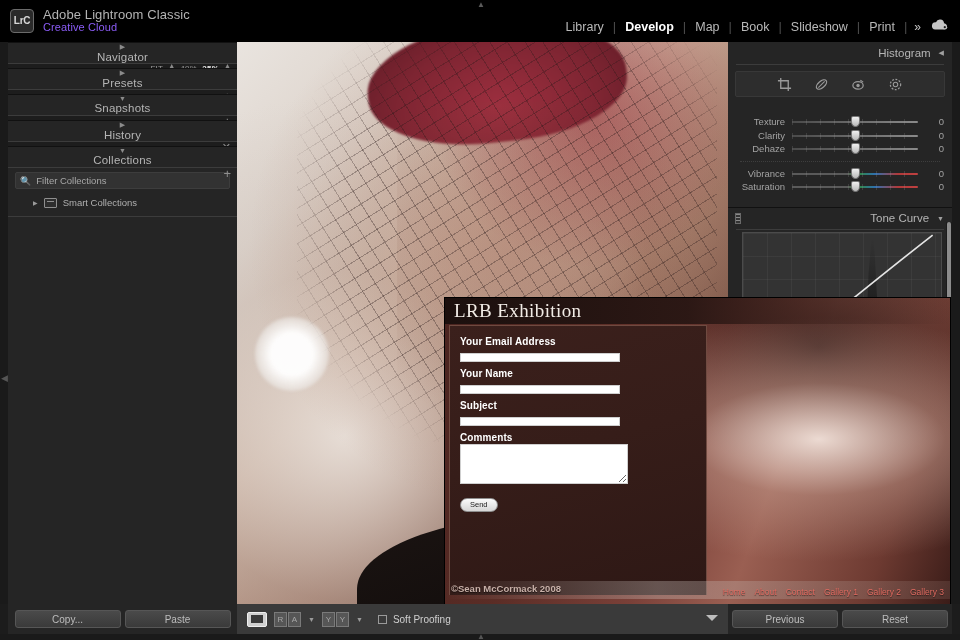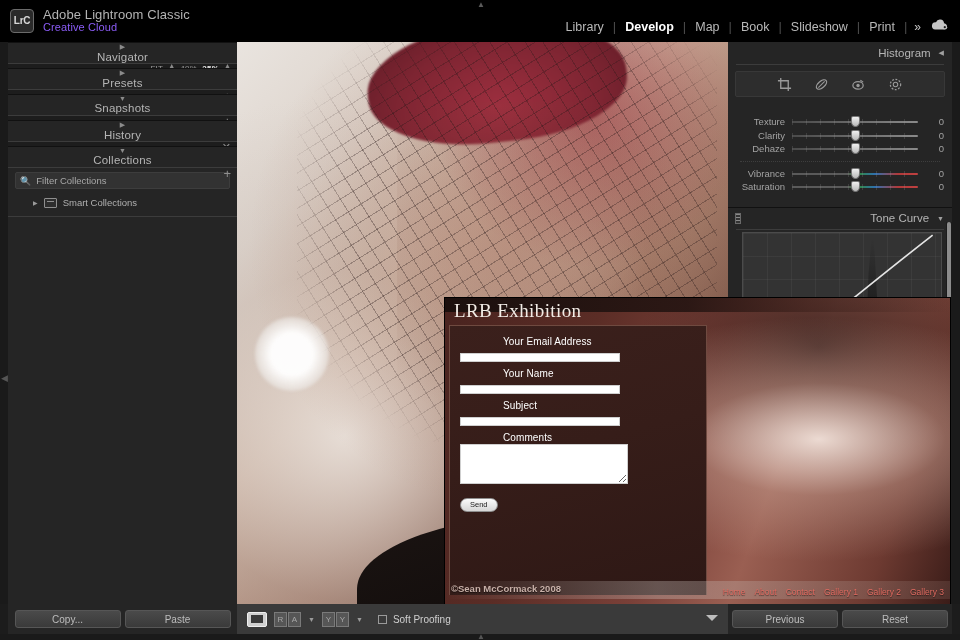--- a/index.html
+++ b/index.html
@@ -262,39 +262,38 @@
     box-shadow: 0 0 0 1px #000;
   }
   #ov-photo {
     position: absolute; left: 0; top: 0; width: 505px; height: 307px;
     background:
       radial-gradient(ellipse at 74% 46%, rgba(242,226,218,0.95) 0%, rgba(198,160,146,0.45) 24%, rgba(0,0,0,0) 52%),
       radial-gradient(ellipse at 74% 16%, rgba(60,34,30,0.95) 0%, rgba(60,34,30,0.0) 34%),
       linear-gradient(110deg, #49231f 0%, #5b2d26 26%, #7a4038 48%, #9a5f52 64%, #6d3a31 86%, #3a1c18 100%);
   }
   #ov-title-bar {
-    position: absolute; left: 0; top: 0; width: 100%; height: 14px;
+    position: absolute; left: 0; top: 0; width: 100%; height: 26px;
     background: linear-gradient(to right, rgba(26,15,13,0.96) 0%, rgba(40,22,19,0.94) 48%, rgba(60,32,27,0.55) 72%, rgba(60,32,27,0) 100%);
   }
   #ov-title {
     position: absolute; left: 9px; top: 2px;
     font-family: "Liberation Serif", serif;
     font-size: 19px; color: #f2ece6; letter-spacing: 0.4px;
   }
   #ov-content {
     position: absolute; left: 4px; top: 27px; width: 258px; height: 270px;
     background: linear-gradient(165deg, #3b201c 0%, #361d19 45%, #2e1815 100%);
     border-left: 1px solid #6f4a40; border-top: 1px solid #6f4a40;
     border-right: 1px solid #6f4a40;
   }
   #ov-form { padding: 10px 10px 0 10px; }
   #ov-form .flabel {
-    font-size: 10px; font-weight: normal; color: #ffffff; margin-bottom: 1px;
+    font-size: 10px; font-weight: bold; color: #ffffff; margin-bottom: 1px;
     letter-spacing: 0.1px;
-    margin-left: 43px;
   }
   #ov-form .finput {
     width: 160px; height: 9px; background: #ffffff; border: 1px solid #cfcfcf;
     margin-bottom: 6px;
   }
   #ov-form .ftextarea {
     width: 168px; height: 40px; background: #ffffff; border: 1px solid #cfcfcf;
     margin-bottom: 5px;
   }
   #ov-send {

